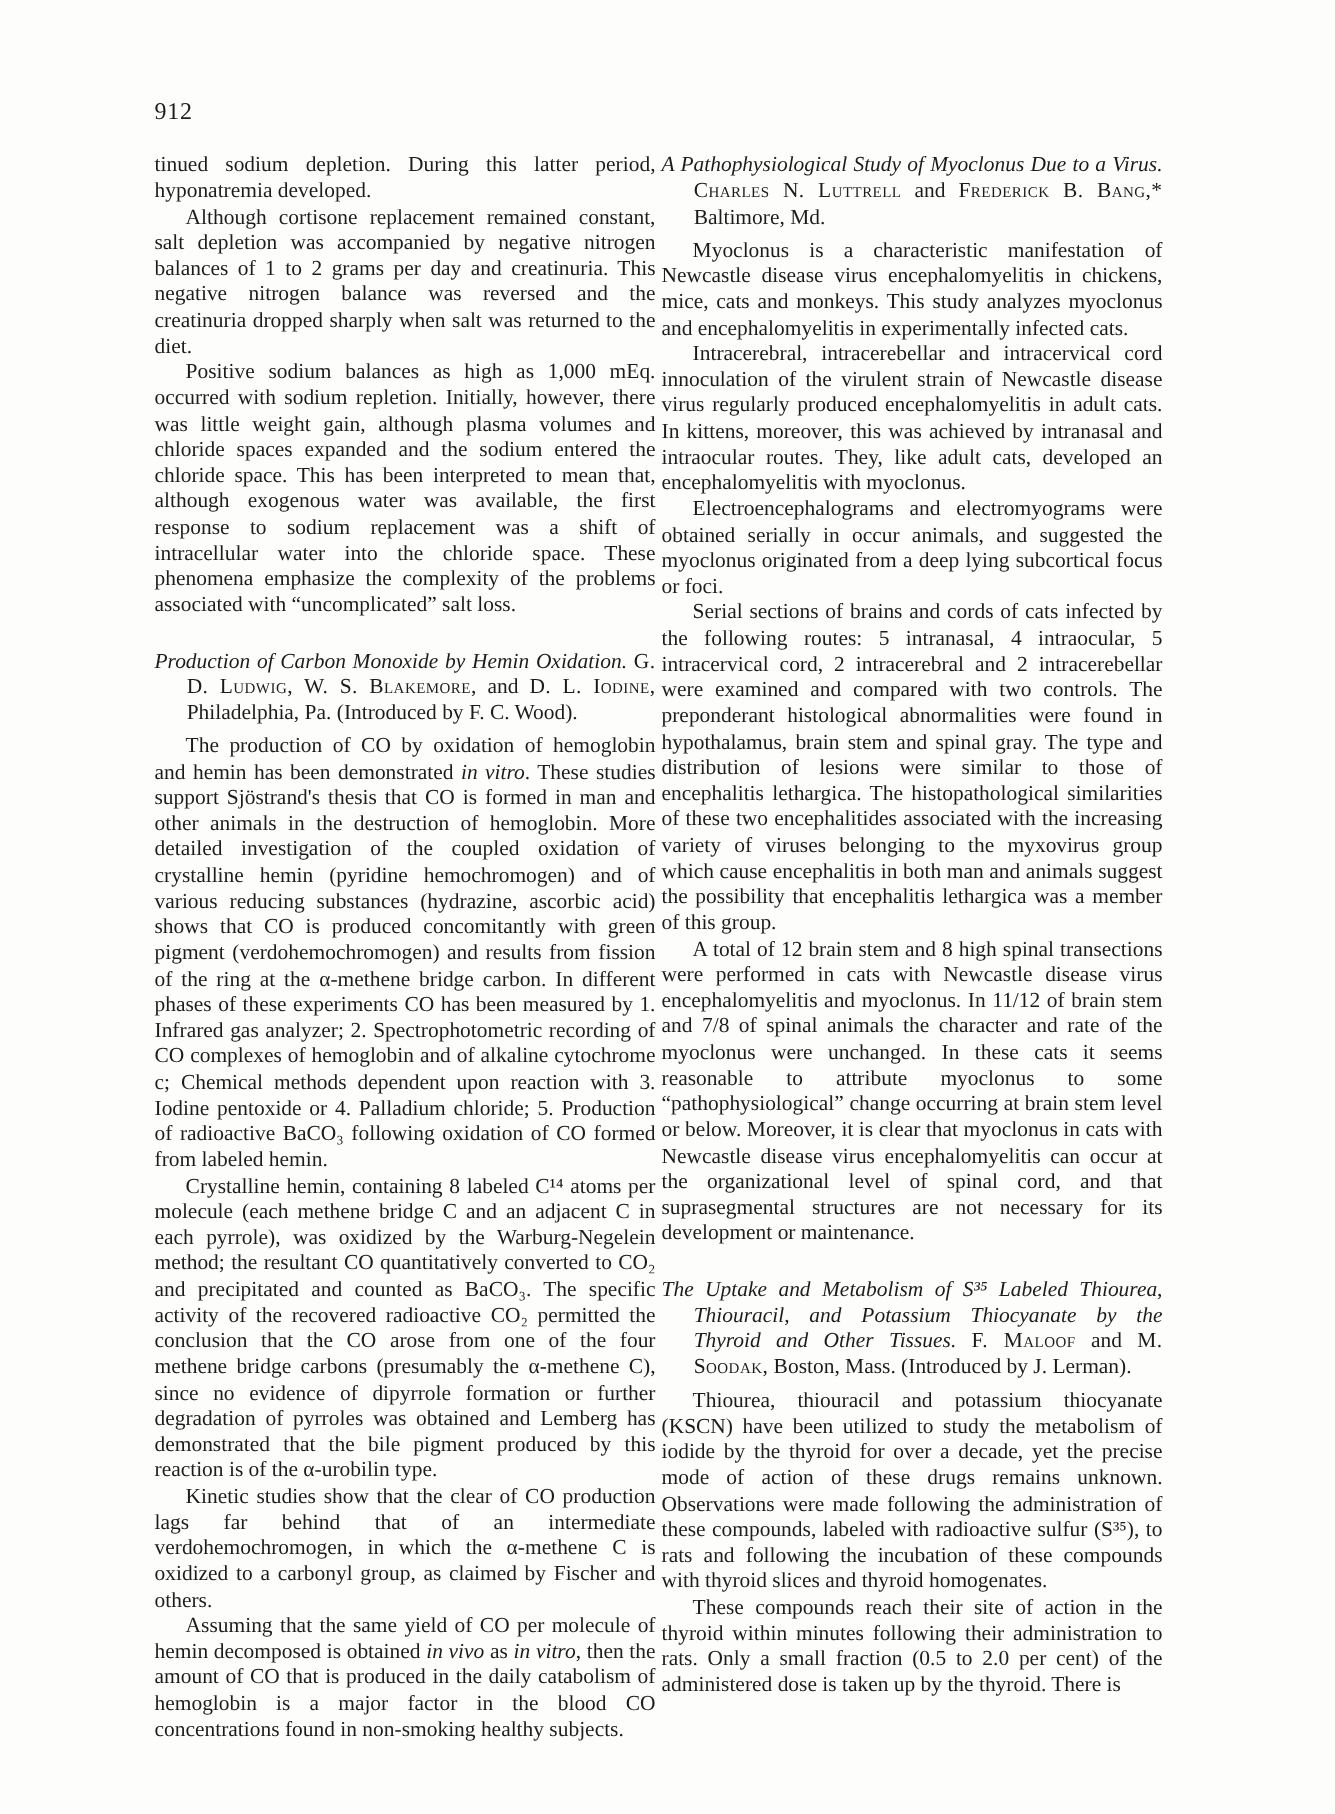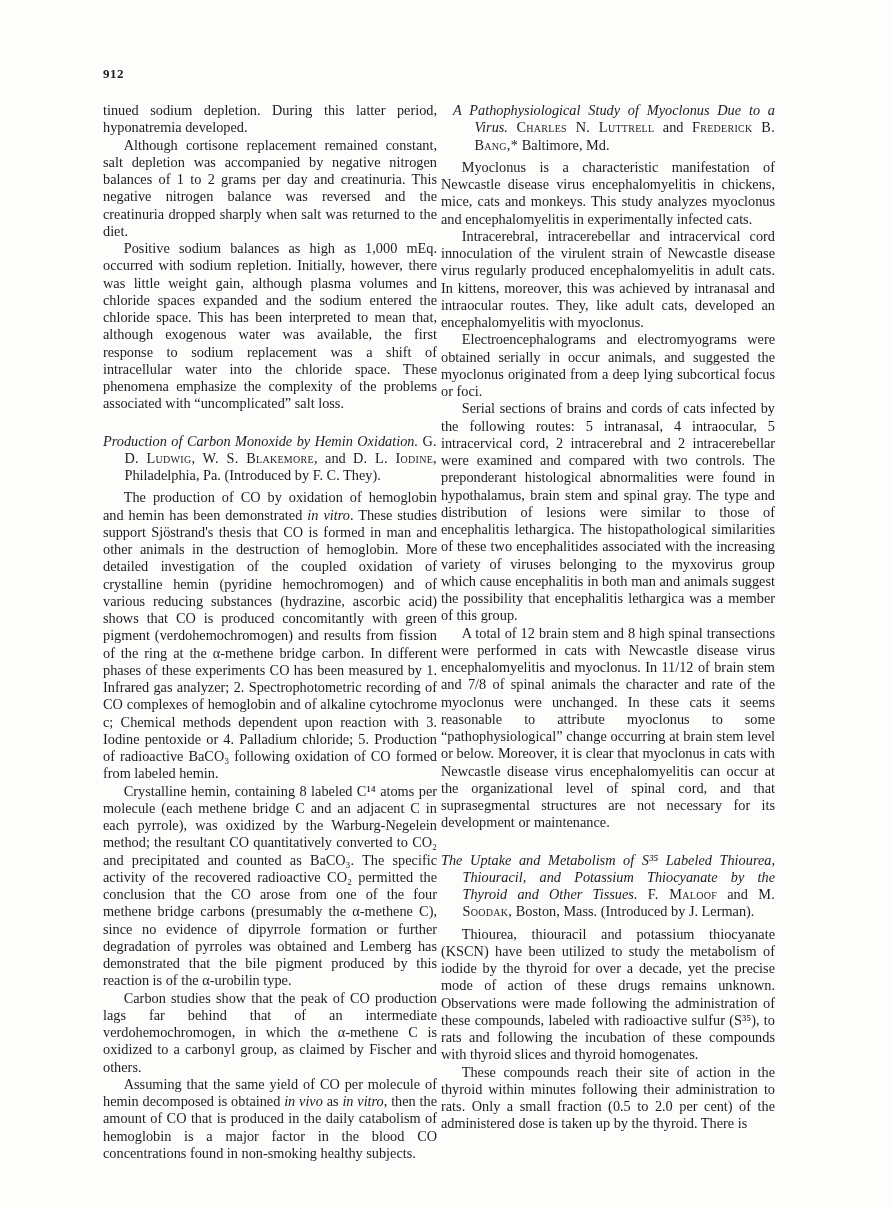--- a/index.html
+++ b/index.html
@@ -10,21 +10,21 @@
     color:#1c1c1c;
     font-family:"Liberation Serif","DejaVu Serif",serif;
     overflow:hidden;
   }
   .pagehead {
     position:absolute; top:69px; left:103px; width:685px;
     text-align:center;
   }
   .folio {
     position:absolute; left:0; top:-3px;
-    font-size:13px; letter-spacing:0.5px;font-weight:bold;
+    font-size:16px; letter-spacing:0.5px;
   }
   .running {
     font-size:12.8px; font-weight:bold;
     letter-spacing:1.4px; word-spacing:3px;
     white-space:nowrap;
   }
   .columns {
     position:absolute; top:102px; left:103px; width:685px;
     display:flex; gap:4px;
   }
@@ -34,21 +34,21 @@
     text-align:justify;
   }
   .col p { margin:0; text-indent:1.45em; }
   .col p.noindent { text-indent:0; }
   .heading {
     margin:20px 0 5px 0;
     padding-left:1.5em; text-indent:-1.5em;
     font-size:14.3px; font-weight:normal; line-height:17.25px;
     text-align:justify;
   }
-  .heading.first { margin-top:0;margin-left:12px; }
+  .heading.first { margin-top:0; }
   .run-i  { font-style:italic; }
   .run-sc { font-variant:small-caps; letter-spacing:0.3px; }
   .run-r  { }
   i { font-style:italic; }
 </style>
 </head>
 <body>
 
 <div class="page">
 
@@ -56,24 +56,24 @@
     <span class="folio">912</span>
   </header>
 
   <div class="columns">
 
     <section class="col">
       <p class="noindent">tinued sodium depletion.  During this latter period, hyponatremia developed.</p>
       <p>Although cortisone replacement remained constant, salt depletion was accompanied by negative nitrogen balances of 1 to 2 grams per day and creatinuria.  This negative nitrogen balance was reversed and the creatinuria dropped sharply when salt was returned to the diet.</p>
       <p>Positive sodium balances as high as 1,000 mEq. occurred with sodium repletion.  Initially, however, there was little weight gain, although plasma volumes and chloride spaces expanded and the sodium entered the chloride space.  This has been interpreted to mean that, although exogenous water was available, the first response to sodium replacement was a shift of intracellular water into the chloride space.  These phenomena emphasize the complexity of the problems associated with “uncomplicated” salt loss.</p>
 
-      <h2 class="heading"><span class="run-i">Production of Carbon Monoxide by Hemin Oxidation.</span><span class="run-r"> </span><span class="run-sc">G. D. Ludwig, W. S. Blakemore,</span><span class="run-r"> and </span><span class="run-sc">D. L. Iodine,</span><span class="run-r"> Philadelphia, Pa.  (Introduced by F. C. They).</span></h2>
+      <h2 class="heading"><span class="run-i">Production of Carbon Monoxide by Hemin Oxidation.</span><span class="run-r"> </span><span class="run-sc">G. D. Ludwig, W. S. Blakemore,</span><span class="run-r"> and </span><span class="run-sc">D. L. Iodine,</span><span class="run-r"> Philadelphia, Pa.  (Introduced by F. C. Wood).</span></h2>
       <p>The production of CO by oxidation of hemoglobin and hemin has been demonstrated <i>in vitro</i>.  These studies support Sjöstrand's thesis that CO is formed in man and other animals in the destruction of hemoglobin.  More detailed investigation of the coupled oxidation of crystalline hemin (pyridine hemochromogen) and of various reducing substances (hydrazine, ascorbic acid) shows that CO is produced concomitantly with green pigment (verdohemochromogen) and results from fission of the ring at the α-methene bridge carbon.  In different phases of these experiments CO has been measured by 1. Infrared gas analyzer; 2. Spectrophotometric recording of CO complexes of hemoglobin and of alkaline cytochrome c; Chemical methods dependent upon reaction with 3. Iodine pentoxide or 4. Palladium chloride; 5. Production of radioactive BaCO₃ following oxidation of CO formed from labeled hemin.</p>
       <p>Crystalline hemin, containing 8 labeled C¹⁴ atoms per molecule (each methene bridge C and an adjacent C in each pyrrole), was oxidized by the Warburg-Negelein method; the resultant CO quantitatively converted to CO₂ and precipitated and counted as BaCO₃.  The specific activity of the recovered radioactive CO₂ permitted the conclusion that the CO arose from one of the four methene bridge carbons (presumably the α-methene C), since no evidence of dipyrrole formation or further degradation of pyrroles was obtained and Lemberg has demonstrated that the bile pigment produced by this reaction is of the α-urobilin type.</p>
-      <p>Carbon studies show that the peak of CO production lags far behind that of an intermediate verdohemochromogen, in which the α-methene C is oxidized to a carbonyl group, as claimed by Fischer and others.</p>
+      <p>Kinetic studies show that the clear of CO production lags far behind that of an intermediate verdohemochromogen, in which the α-methene C is oxidized to a carbonyl group, as claimed by Fischer and others.</p>
       <p>Assuming that the same yield of CO per molecule of hemin decomposed is obtained <i>in vivo</i> as <i>in vitro</i>, then the amount of CO that is produced in the daily catabolism of hemoglobin is a major factor in the blood CO concentrations found in non-smoking healthy subjects.</p>
     </section>
 
     <section class="col">
       <h2 class="heading first"><span class="run-i">A Pathophysiological Study of Myoclonus Due to a Virus.</span><span class="run-r"> </span><span class="run-sc">Charles N. Luttrell</span><span class="run-r"> and </span><span class="run-sc">Frederick B. Bang,*</span><span class="run-r"> Baltimore, Md.</span></h2>
       <p>Myoclonus is a characteristic manifestation of Newcastle disease virus encephalomyelitis in chickens, mice, cats and monkeys.  This study analyzes myoclonus and encephalomyelitis in experimentally infected cats.</p>
       <p>Intracerebral, intracerebellar and intracervical cord innoculation of the virulent strain of Newcastle disease virus regularly produced encephalomyelitis in adult cats.  In kittens, moreover, this was achieved by intranasal and intraocular routes.  They, like adult cats, developed an encephalomyelitis with myoclonus.</p>
       <p>Electroencephalograms and electromyograms were obtained serially in occur animals, and suggested the myoclonus originated from a deep lying subcortical focus or foci.</p>
       <p>Serial sections of brains and cords of cats infected by the following routes: 5 intranasal, 4 intraocular, 5 intracervical cord, 2 intracerebral and 2 intracerebellar were examined and compared with two controls.  The preponderant histological abnormalities were found in hypothalamus, brain stem and spinal gray.  The type and distribution of lesions were similar to those of encephalitis lethargica.  The histopathological similarities of these two encephalitides associated with the increasing variety of viruses belonging to the myxovirus group which cause encephalitis in both man and animals suggest the possibility that encephalitis lethargica was a member of this group.</p>
       <p>A total of 12 brain stem and 8 high spinal transections were performed in cats with Newcastle disease virus encephalomyelitis and myoclonus.  In 11/12 of brain stem and 7/8 of spinal animals the character and rate of the myoclonus were unchanged.  In these cats it seems reasonable to attribute myoclonus to some “pathophysiological” change occurring at brain stem level or below.  Moreover, it is clear that myoclonus in cats with Newcastle disease virus encephalomyelitis can occur at the organizational level of spinal cord, and that suprasegmental structures are not necessary for its development or maintenance.</p>

